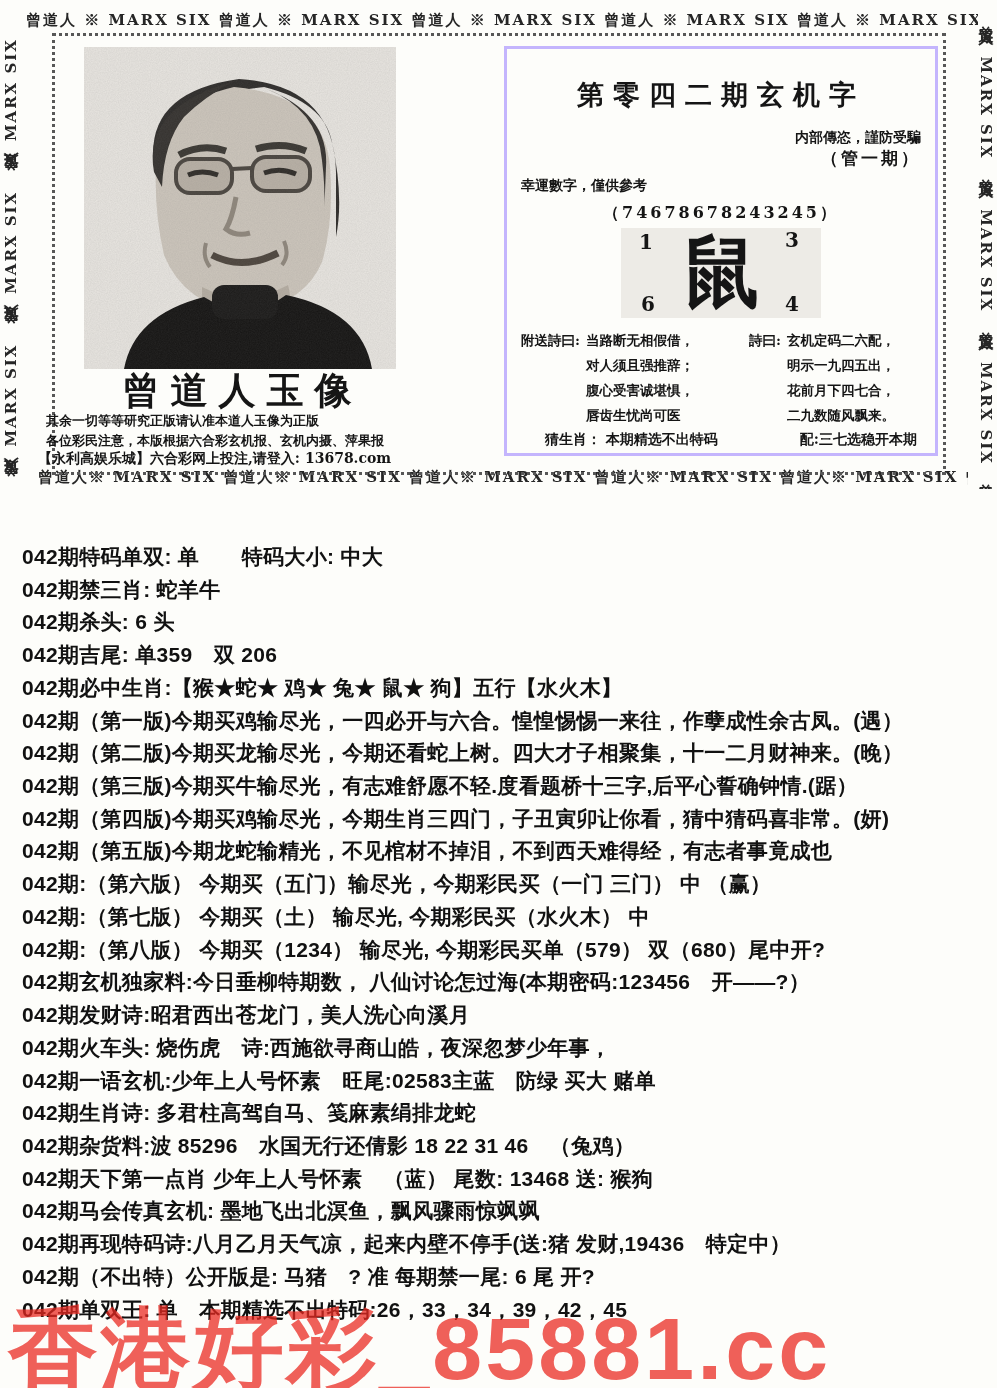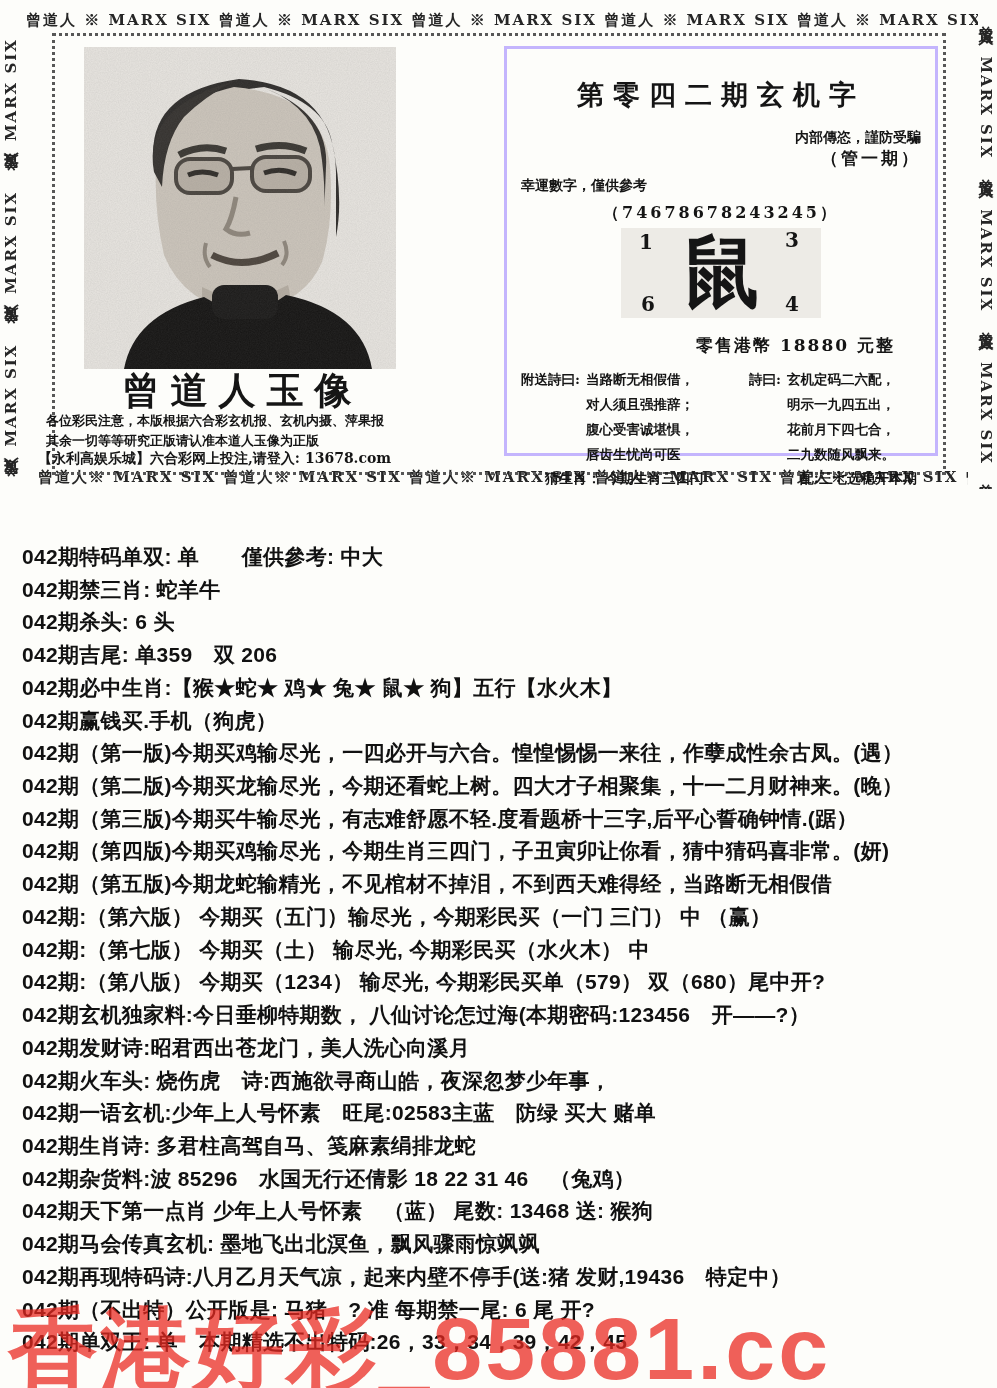--- a/index.html
+++ b/index.html
@@ -100,41 +100,40 @@
       <path d="M122 196 Q118 210 126 220" stroke="#8f877c" stroke-width="4" fill="none"></path>
       <path d="M200 194 Q206 208 198 218" stroke="#8f877c" stroke-width="4" fill="none"></path>
       <path d="M118 240 Q160 262 204 238 Q208 252 204 258 Q160 276 118 256 Z" fill="#b6aea3"></path>
       <path d="M40 322 Q50 268 120 250 Q138 262 160 262 Q184 262 202 248 Q278 264 288 322 Z" fill="#151413"></path>
       <rect x="128" y="238" width="66" height="34" rx="12" fill="#1b1a19"></rect>
       <rect width="312" height="322" filter="url(#grain)" opacity="0.5"></rect>
     </svg>
   </div>
   <div class="caption">曾道人玉像</div>
   <div class="disc">
+    <div>其余一切等等研究正版请认准本道人玉像为正版</div>
     <div>各位彩民注意，本版根据六合彩玄机报、玄机内摄、萍果报</div>
-    <div>其余一切等等研究正版请认准本道人玉像为正版</div>
   </div>
   <div class="bet">【永利高娱乐城】六合彩网上投注,请登入: 13678.com</div>
 
   <div class="panel">
     <div class="panel-title">第零四二期玄机字</div>
     <div class="panel-row1">
       <span>内部傳恣，謹防受騙</span>
       <span class="panel-sub">（管一期）</span>
     </div>
     <div class="note2">幸運數字，僅供參考</div>
     <div class="lucky">（74678678243245）</div>
     <div class="zodiac-wrap">
       <span class="corner tl">1</span>
       <span class="corner tr">3</span>
       <span class="corner bl">6</span>
       <span class="corner br">4</span>
       <div class="zodiac-char">鼠</div>
     </div>
-    <div class="price">零售港幣 18880 元整</div>
     <div class="poems">
       <div class="poem-group lft">
         <div class="poem-label">附送詩曰:</div>
         <div class="poem-col">
           <div>当路断无相假借，</div>
           <div>对人须且强推辞；</div>
           <div>腹心受害诚堪惧，</div>
           <div>唇齿生忧尚可医</div>
         </div>
       </div>
@@ -142,37 +141,36 @@
         <div class="poem-label">詩曰:</div>
         <div class="poem-col">
           <div>玄机定码二六配，</div>
           <div>明示一九四五出，</div>
           <div>花前月下四七合，</div>
           <div>二九数随风飘来。</div>
         </div>
       </div>
     </div>
     <div class="guess-row">
-      <span>猜生肖： 今期生肖三四门</span>
+      <span>猜生肖： 本期精选不出特码</span>
       <span>配:三七选稳开本期</span>
     </div>
   </div>
 
   <div class="body-lines">
-    <div class="body-line">042期特码单双: 单　　僅供參考: 中大</div>
+    <div class="body-line">042期特码单双: 单　　特码大小: 中大</div>
     <div class="body-line">042期禁三肖: 蛇羊牛</div>
     <div class="body-line">042期杀头: 6 头</div>
     <div class="body-line">042期吉尾: 单359　双 206</div>
     <div class="body-line">042期必中生肖:【猴★蛇★ 鸡★ 兔★ 鼠★ 狗】五行【水火木】</div>
-    <div class="body-line">042期赢钱买.手机（狗虎）</div>
     <div class="body-line">042期（第一版)今期买鸡输尽光，一四必开与六合。惶惶惕惕一来往，作孽成性余古凤。(遇）</div>
     <div class="body-line">042期（第二版)今期买龙输尽光，今期还看蛇上树。四大才子相聚集，十一二月财神来。(晚）</div>
     <div class="body-line">042期（第三版)今期买牛输尽光，有志难舒愿不轻.度看题桥十三字,后平心誓确钟情.(踞）</div>
     <div class="body-line">042期（第四版)今期买鸡输尽光，今期生肖三四门，子丑寅卯让你看，猜中猜码喜非常。(妍)</div>
-    <div class="body-line">042期（第五版)今期龙蛇输精光，不见棺材不掉泪，不到西天难得经，当路断无相假借</div>
+    <div class="body-line">042期（第五版)今期龙蛇输精光，不见棺材不掉泪，不到西天难得经，有志者事竟成也</div>
     <div class="body-line">042期:（第六版） 今期买（五门）输尽光，今期彩民买（一门 三门） 中 （赢）</div>
     <div class="body-line">042期:（第七版） 今期买（土） 输尽光, 今期彩民买（水火木） 中</div>
     <div class="body-line">042期:（第八版） 今期买（1234） 输尽光, 今期彩民买单（579） 双（680）尾中开?</div>
     <div class="body-line">042期玄机独家料:今日垂柳特期数， 八仙讨论怎过海(本期密码:123456　开——?）</div>
     <div class="body-line">042期发财诗:昭君西出苍龙门，美人洗心向溪月</div>
     <div class="body-line">042期火车头: 烧伤虎　诗:西施欲寻商山皓，夜深忽梦少年事，</div>
     <div class="body-line">042期一语玄机:少年上人号怀素　旺尾:02583主蓝　防绿 买大 赌单</div>
     <div class="body-line">042期生肖诗: 多君柱高驾自马、笺麻素绢排龙蛇</div>
     <div class="body-line">042期杂货料:波 85296　水国无行还倩影 18 22 31 46　（兔鸡）</div>
     <div class="body-line">042期天下第一点肖 少年上人号怀素　（蓝） 尾数: 13468 送: 猴狗</div>

